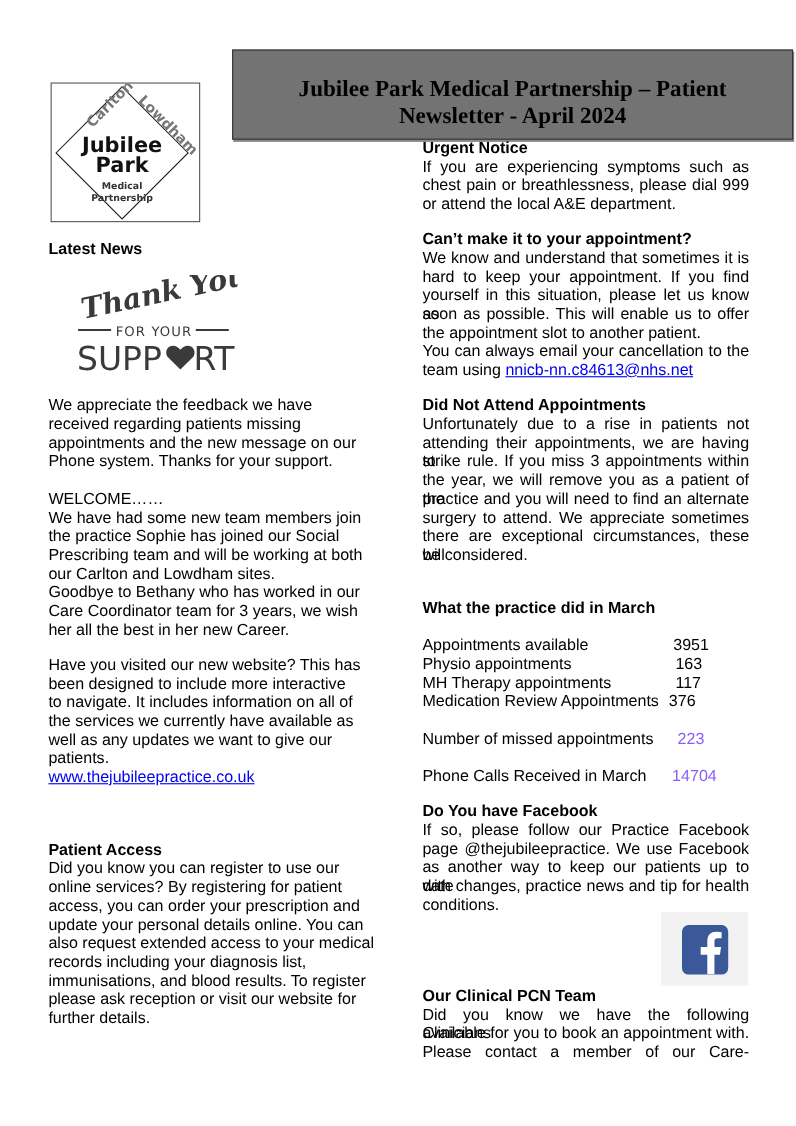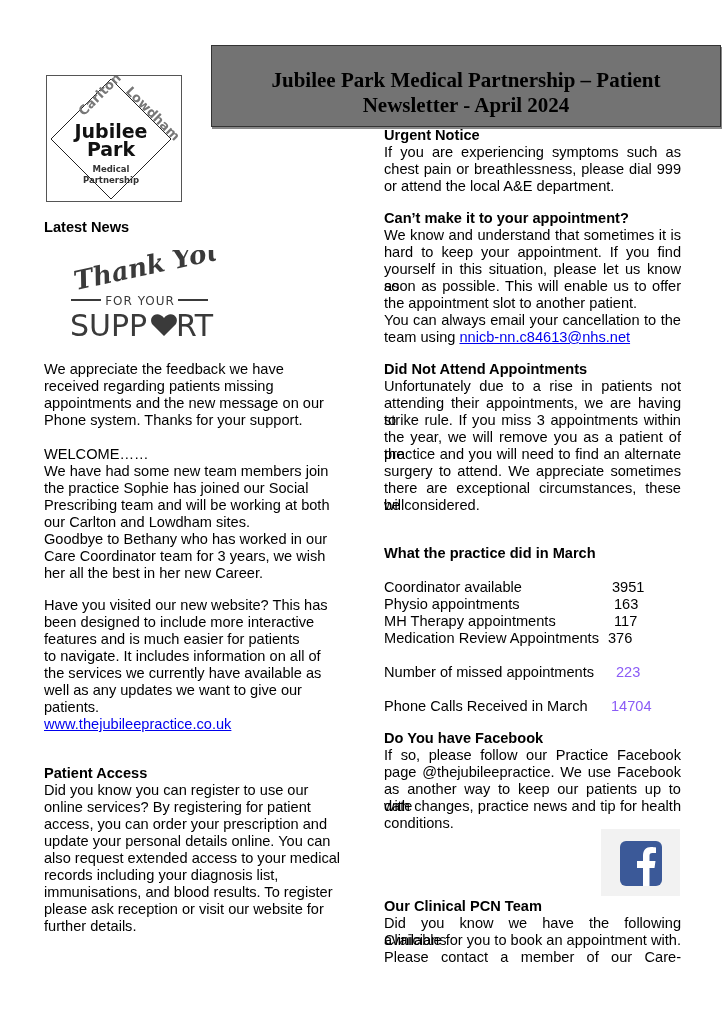--- a/index.html
+++ b/index.html
@@ -79,21 +79,20 @@
   <span class="line">Prescribing team and will be working at both</span>
   <span class="line">our Carlton and Lowdham sites.</span>
   <span class="line">Goodbye to Bethany who has worked in our</span>
   <span class="line">Care Coordinator team for 3 years, we wish</span>
   <span class="line">her all the best in her new Career.</span>
 </div>
 
 <div class="abs left-col" style="top:597px;">
   <span class="line">Have you visited our new website? This has</span>
   <span class="line">been designed to include more interactive</span>
-  <span class="line">features and is much easier for patients</span>
   <span class="line">to navigate. It includes information on all of</span>
   <span class="line">the services we currently have available as</span>
   <span class="line">well as any updates we want to give our</span>
   <span class="line">patients.</span>
   <span class="line"><a class="link" href="#">www.thejubileepractice.co.uk</a></span>
 </div>
 
 <div class="abs left-col" style="top:765px;">
   <span class="line bold">Patient Access</span>
   <span class="line">Did you know you can register to use our</span>
@@ -133,21 +132,21 @@
   <span class="line just">the year, we will remove you as a patient of the</span>
   <span class="line just">practice and you will need to find an alternate</span>
   <span class="line just">surgery to attend. We appreciate sometimes</span>
   <span class="line just">there are exceptional circumstances, these will</span>
   <span class="line">be considered.</span>
 </div>
 
 <div class="abs right-col" style="top:545px;">
   <span class="line bold">What the practice did in March</span>
   <span class="line"></span>
-  <span class="line stats-row"><span>Coordinator available</span><span class="val" style="left:228px">3951</span></span>
+  <span class="line stats-row"><span>Appointments available</span><span class="val" style="left:228px">3951</span></span>
   <span class="line stats-row"><span>Physio appointments</span><span class="val" style="left:230px">163</span></span>
   <span class="line stats-row"><span>MH Therapy appointments</span><span class="val" style="left:230px">117</span></span>
   <span class="line stats-row"><span>Medication Review Appointments</span><span class="val" style="left:224px">376</span></span>
   <span class="line"></span>
   <span class="line stats-row"><span>Number of missed appointments</span><span class="val red" style="left:232px">223</span></span>
   <span class="line"></span>
   <span class="line stats-row"><span>Phone Calls Received in March</span><span class="val red" style="left:227px">14704</span></span>
 </div>
 
 <div class="abs right-col" style="top:730px;">

